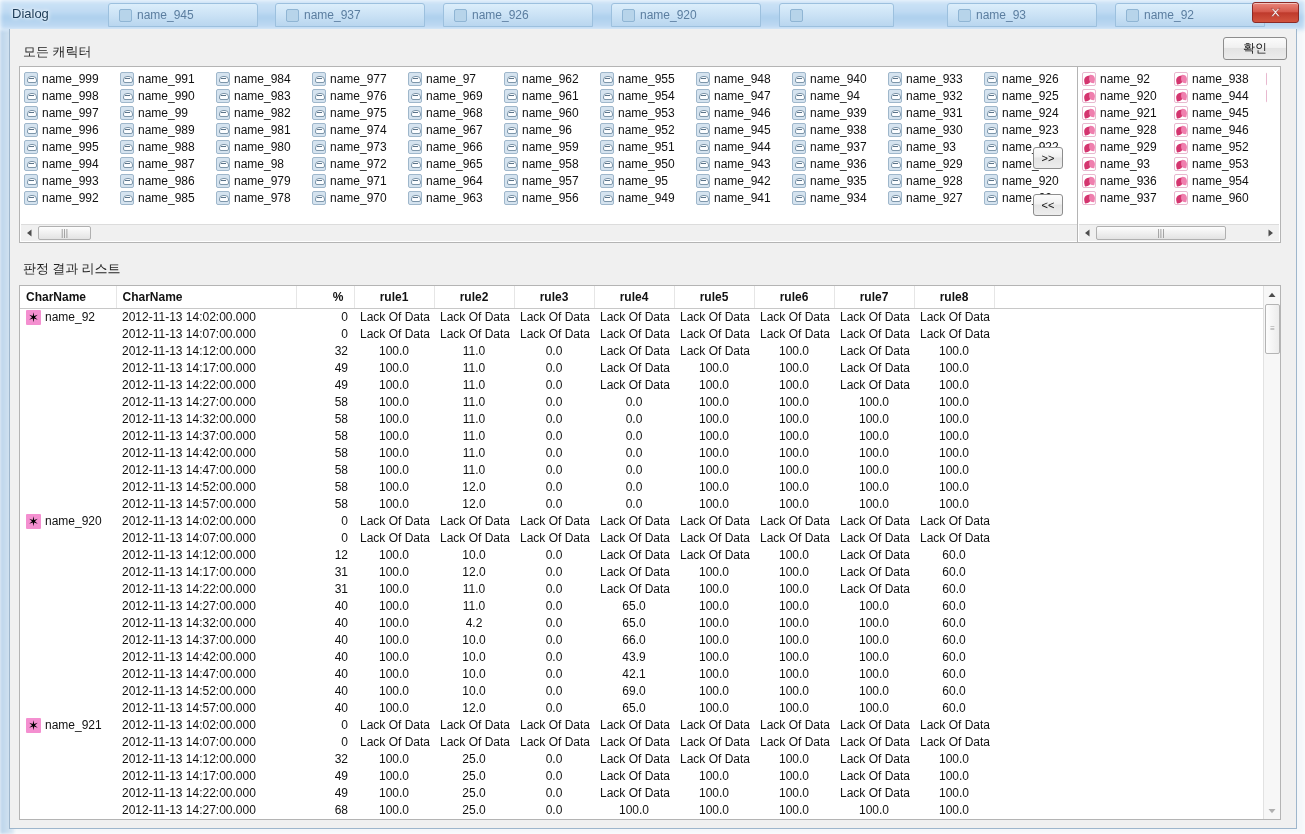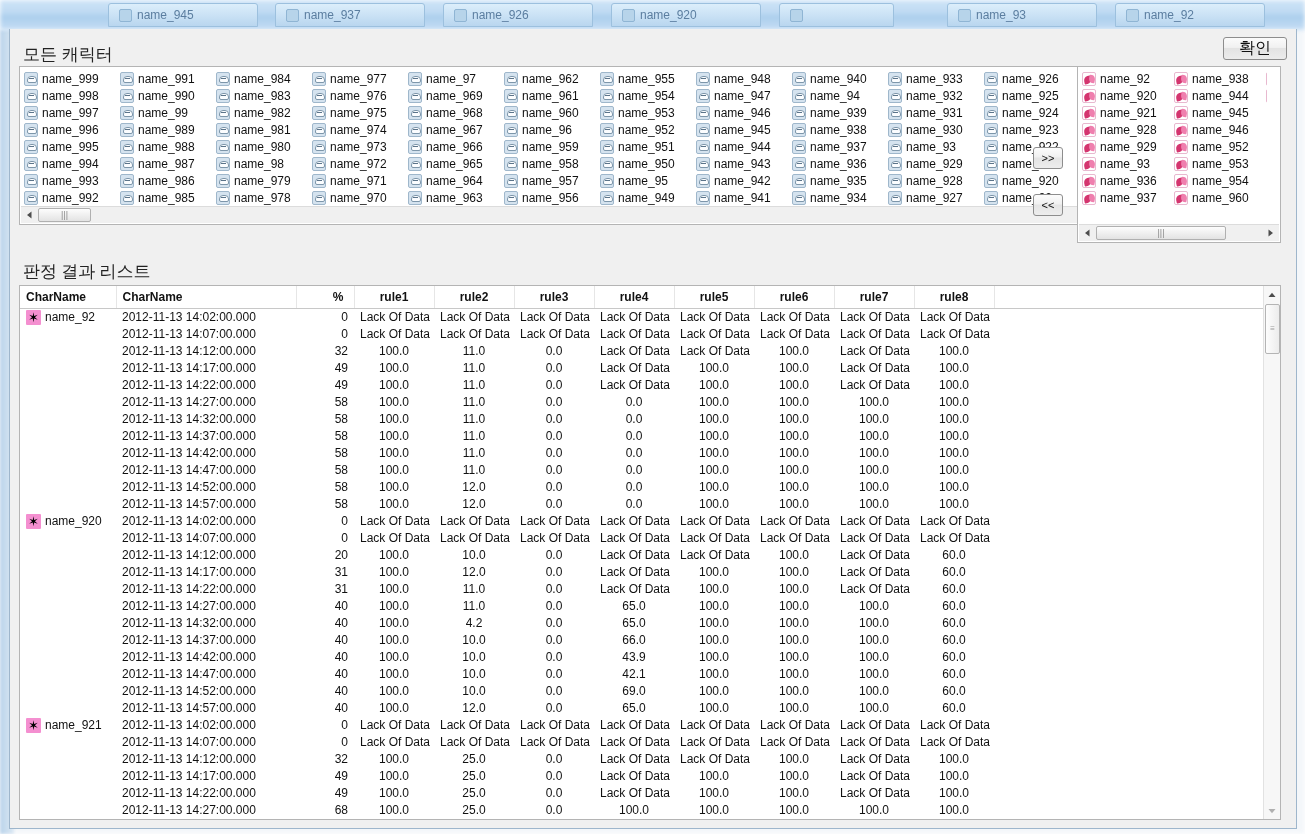--- a/index.html
+++ b/index.html
@@ -79,27 +79,27 @@
     position: absolute; left: 9px; top: 29px;
     width: 1288px; height: 800px;
     background: #f0f0f0;
     border: 1px solid #9eb6cc;
     border-top: none;
   }
 
   
   .group-title {
     position: absolute;
-    font-size: 17px; color: #222;
+    font-size: 13px; color: #222;
     background: transparent;
   }
 
   #panel-top {
     position: absolute; left: 9px; top: 37px;
-    width: 1262px; height: 159px;
+    width: 1262px; height: 177px;
     background: #ffffff;
     border: 1px solid #b4b4b4;
   }
   #panel-top-inner {
     position: absolute; left: 0; top: 0; right: 0; bottom: 0;
     overflow: hidden;
   }
 
   
   #leftlist {
@@ -220,21 +220,21 @@
   }
   #rightlist .name-item { width: 92px; }
 
   
   #ok-button {
     position: absolute; right: 9px; top: 8px;
     width: 64px; height: 23px;
     background: linear-gradient(180deg,#fbfbfb 0%, #f1f1f1 45%, #e3e3e3 50%, #ececec 100%);
     border: 1px solid #8d8d8d;
     border-radius: 3px;
-    font-size: 16px; color: #101010;
+    font-size: 12px; color: #101010;
     display: flex; align-items: center; justify-content: center;
     cursor: pointer;
   }
 
   
   #panel-table {
     position: absolute; left: 9px; top: 256px;
     width: 1262px; height: 535px;
     background: #ffffff;
     border: 1px solid #b4b4b4;
@@ -359,20 +359,28 @@
       </div>
       <div class="bg-tab" style="left: 1115px; width: 150px;">
         <span class="tico"></span>
         <span>name_92</span>
       </div>
     </div>
 </div>
 
 <div id="dialog">
 
+  <div id="titlebar">
+    <span id="title-text">Dialog</span>
+    <div id="close-button">
+      <svg width="13" height="11" viewBox="0 0 13 11" aria-hidden="true">
+        <path d="M2.2 1.4 L4.0 1.4 L6.5 4.1 L9.0 1.4 L10.8 1.4 L7.4 5.3 L10.9 9.4 L9.0 9.4 L6.5 6.6 L4.0 9.4 L2.1 9.4 L5.6 5.3 Z" fill="#ffffff" stroke="#8c2a26" stroke-width="0.5"></path>
+      </svg>
+    </div>
+  </div>
 
   <div id="client">
 
     <div class="group-title" style="left:13px; top:14px;">모든 캐릭터</div>
 
     <div id="ok-button">확인</div>
 
     <div id="panel-top">
       <div id="panel-top-inner">
         <div id="leftlist">
@@ -1089,21 +1097,21 @@
               <td class="num">Lack Of Data</td>
               <td class="num">Lack Of Data</td>
               <td class="num">Lack Of Data</td>
               <td class="num">Lack Of Data</td>
               <td class="num">Lack Of Data</td>
               <td class="c-fill"></td>
             </tr>
             <tr>
               <td class="c-char"></td>
               <td class="c-time">2012-11-13 14:12:00.000</td>
-              <td class="c-pct">20</td>
+              <td class="c-pct">12</td>
               <td class="num">100.0</td>
               <td class="num">10.0</td>
               <td class="num">0.0</td>
               <td class="num">Lack Of Data</td>
               <td class="num">Lack Of Data</td>
               <td class="num">100.0</td>
               <td class="num">Lack Of Data</td>
               <td class="num">60.0</td>
               <td class="c-fill"></td>
             </tr>

